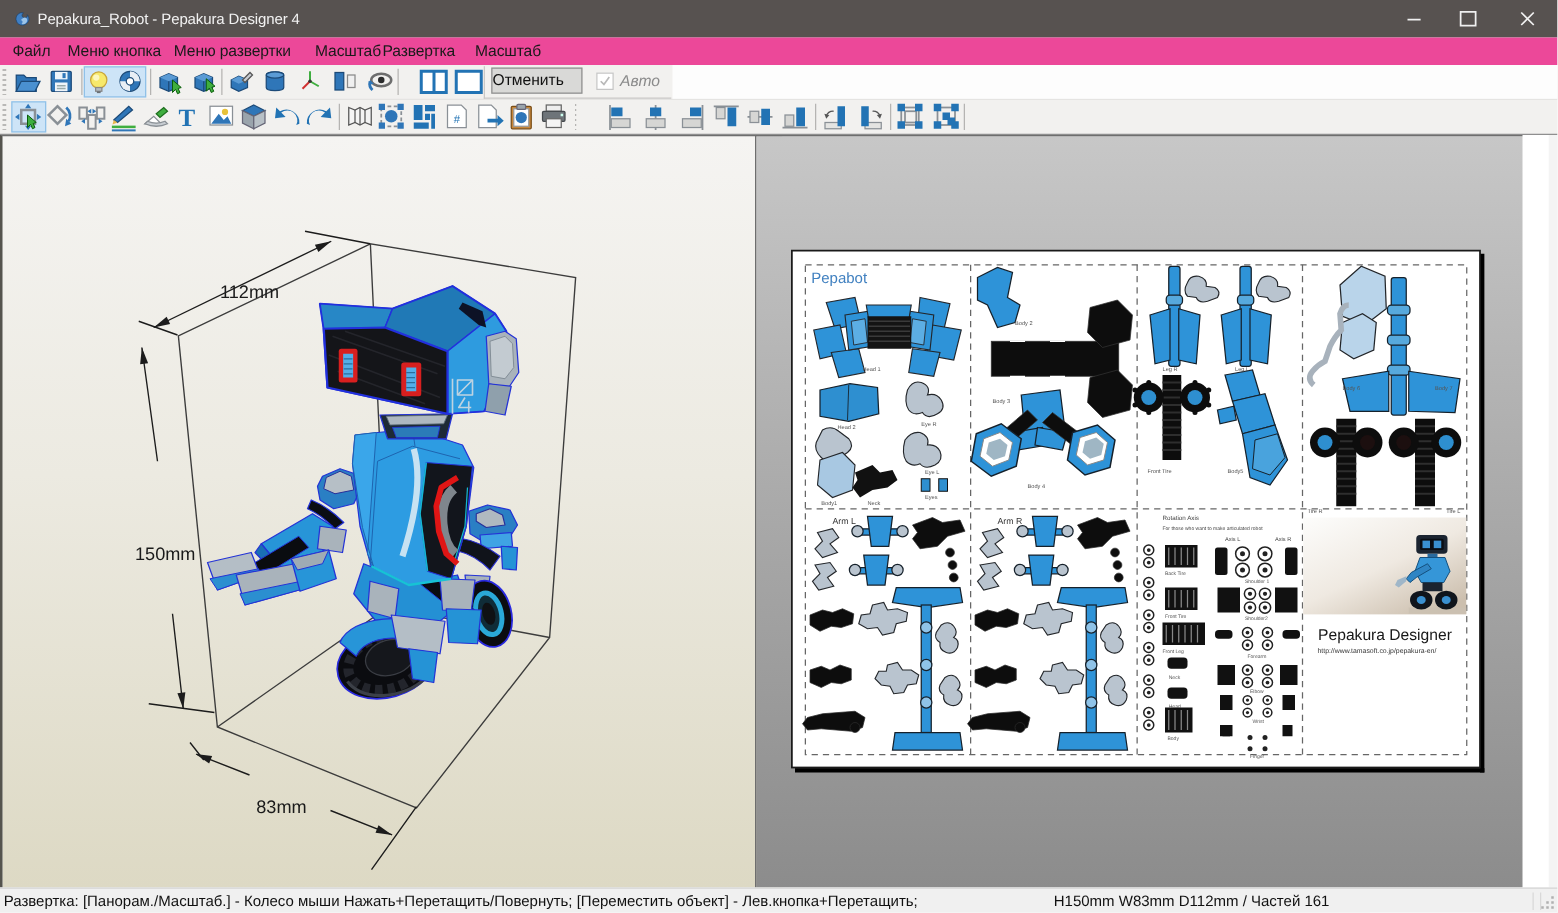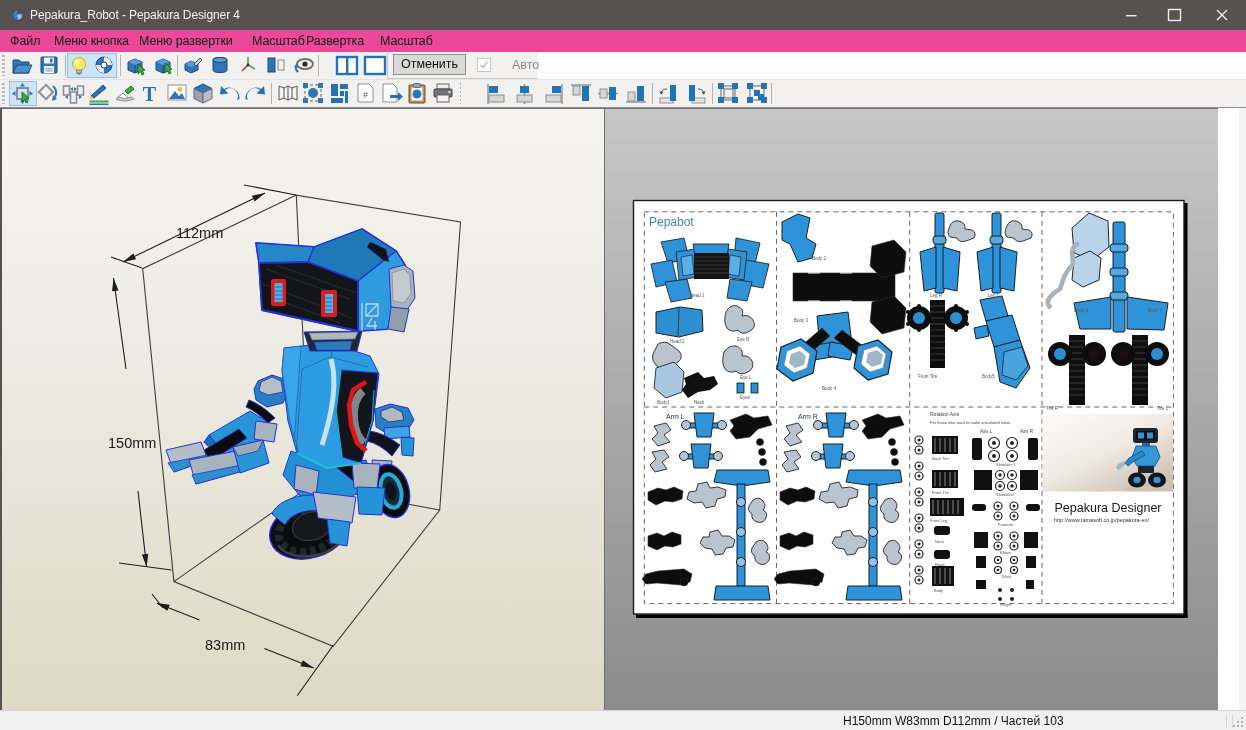--- a/index.html
+++ b/index.html
@@ -15,24 +15,24 @@
 .mi { position:absolute; top:4px; }
 
 #tb1 { position:absolute; left:0; top:52px; width:1246px; height:28px; background:#f2f1ef; border-bottom:1px solid #e5e4e2; }
 #tb1r { position:absolute; left:538px; top:0px; width:708px; height:27px; background:#fdfdfd; }
 #tb2 { position:absolute; left:0; top:80px; width:1246px; height:28px; background:#f2f1ef; border-bottom:1px solid #8f8f8f; }
 .grip { position:absolute; left:2px; top:3px; width:3px; height:21px;
   background-image:repeating-linear-gradient(180deg,#b9b8b6 0 2px,transparent 2px 4px); }
 .tsep { position:absolute; top:3px; width:1px; height:21px; background:#b5b4b2; }
 .ticon { position:absolute; top:2px; width:27px; height:24px; }
 .hotgrp { position:absolute; left:67px; top:1px; width:50px; height:25px; background:#cde4f7; border:1px solid #90c1e8; }
-#cancelbtn { position:absolute; left:393px; top:2px; width:73px; height:21px; background:#d9d9d7; border:1px solid #8f8f8f; font-size:12.5px; color:#111; text-align:center; line-height:19px; }
+#cancelbtn { position:absolute; left:393px; top:2px; width:73px; height:21px; background:#d9d9d7; border:1px solid #8f8f8f; font-size:12.5px; color:#111; text-align:left; line-height:19px; }
 #grpframe { position:absolute; left:387px; top:1px; width:150px; height:26px; border-left:1px solid #c9c8c6; border-bottom:1px solid #c9c8c6; }
 #autochk { position:absolute; left:477px; top:6px; width:14px; height:14px; background:#fff; border:1px solid #c5c5c5; }
-#autolbl { position:absolute; left:512px; top:6px; font-size:12.5px; color:#8a8a8a; }
+#autolbl { position:absolute; left:496px; top:6px; font-size:12.5px; color:#8a8a8a;font-style:italic; }
 
 #content { position:absolute; left:0; top:108px; width:1246px; height:602px; }
 #leftpane { position:absolute; left:0; top:0; width:626px; height:602px;
   background:linear-gradient(180deg,#f5f4f2 0%, #eceae1 45%, #ddd9c4 100%);
   border-left:2px solid #55544e; border-top:1px solid #6e6e6e; }
 #splitter { position:absolute; left:626px; top:0; width:6px; height:602px; background:#f0f0f0; }
 #rightpane { position:absolute; left:604px; top:0; width:614px; height:602px;
   background:linear-gradient(180deg,#c7c7c7 0%, #a9a9a9 50%, #8c8c8c 100%);
   border-left:1px solid #6e6e6e; border-top:1px solid #6e6e6e; }
 #vscroll { position:absolute; right:0; top:0; width:7px; height:602px; background:#f4f4f4; }
@@ -911,21 +911,22 @@
             <ellipse cx="1185" cy="480" rx="3.6" ry="3.2" fill="#3a90d0"></ellipse>
           </g>
           <text x="1136" y="512" font-size="12.5" fill="#181818" text-anchor="middle">Pepakura Designer</text>
           <text x="1082" y="522" font-size="5.5" fill="#333">http://www.tamasoft.co.jp/pepakura-en/</text>
         </g>
       </svg>
     </div>
     <div id="vscroll"></div>
   </div>
   <div id="statusbar">
-    <div id="srt">H150mm W83mm D112mm / Частей 103</div>
+    <div id="stext">Развертка: [Панорам./Масштаб.] - Колесо мыши Нажать+Перетащить/Повернуть; [Переместить объект] - Лев.кнопка+Перетащить;</div>
+    <div id="srt">H150mm W83mm D112mm / Частей 161</div>
     <div style="position:absolute;left:1226px;top:3px;width:1px;height:14px;background:#d8d8d8"></div>
     <div style="position:absolute;left:1232px;top:3px;width:1px;height:14px;background:#d8d8d8"></div>
     <svg id="sgrip" viewBox="0 0 14 14">
         <g fill="#b0b0b0">
           <rect x="10" y="10" width="2" height="2"></rect>
           <rect x="10" y="6" width="2" height="2"></rect>
           <rect x="10" y="2" width="2" height="2"></rect>
           <rect x="6" y="10" width="2" height="2"></rect>
           <rect x="6" y="6" width="2" height="2"></rect>
           <rect x="2" y="10" width="2" height="2"></rect>

